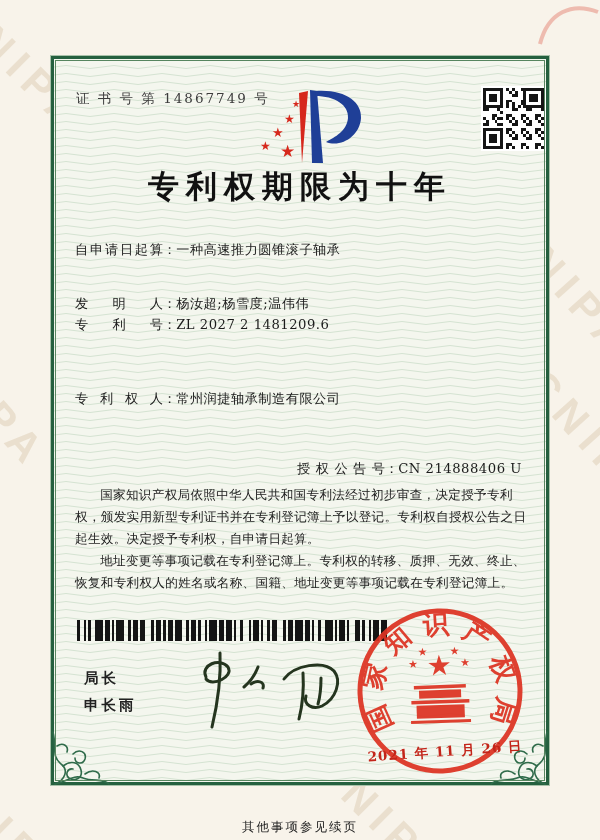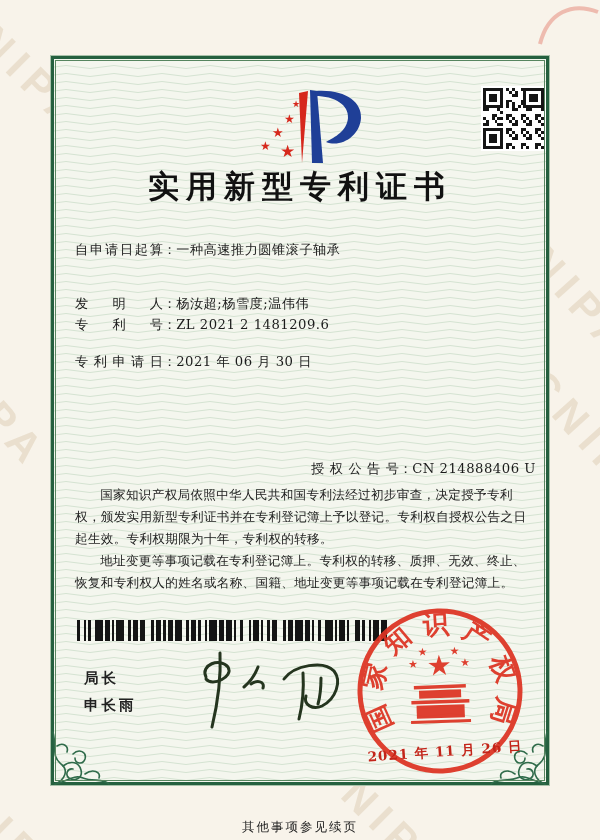--- a/index.html
+++ b/index.html
@@ -176,20 +176,21 @@
         <path d="M0,680 q12,-3 24,0 t24,0 t24,0 t24,0 t24,0 t24,0 t24,0 t24,0 t24,0 t24,0 t24,0 t24,0 t24,0 t24,0 t24,0 t24,0 t24,0 t24,0 t24,0 t24,0 t24,0 t24,0" fill="none" stroke="#d5e3d2" stroke-width="1"></path>
         <path d="M0,688 q12,-3 24,0 t24,0 t24,0 t24,0 t24,0 t24,0 t24,0 t24,0 t24,0 t24,0 t24,0 t24,0 t24,0 t24,0 t24,0 t24,0 t24,0 t24,0 t24,0 t24,0 t24,0 t24,0" fill="none" stroke="#d5e3d2" stroke-width="1"></path>
         <path d="M0,696 q12,-3 24,0 t24,0 t24,0 t24,0 t24,0 t24,0 t24,0 t24,0 t24,0 t24,0 t24,0 t24,0 t24,0 t24,0 t24,0 t24,0 t24,0 t24,0 t24,0 t24,0 t24,0 t24,0" fill="none" stroke="#d5e3d2" stroke-width="1"></path>
         <path d="M0,704 q12,-3 24,0 t24,0 t24,0 t24,0 t24,0 t24,0 t24,0 t24,0 t24,0 t24,0 t24,0 t24,0 t24,0 t24,0 t24,0 t24,0 t24,0 t24,0 t24,0 t24,0 t24,0 t24,0" fill="none" stroke="#d5e3d2" stroke-width="1"></path>
         <path d="M0,712 q12,-3 24,0 t24,0 t24,0 t24,0 t24,0 t24,0 t24,0 t24,0 t24,0 t24,0 t24,0 t24,0 t24,0 t24,0 t24,0 t24,0 t24,0 t24,0 t24,0 t24,0 t24,0 t24,0" fill="none" stroke="#d5e3d2" stroke-width="1"></path>
         <path d="M0,720 q12,-3 24,0 t24,0 t24,0 t24,0 t24,0 t24,0 t24,0 t24,0 t24,0 t24,0 t24,0 t24,0 t24,0 t24,0 t24,0 t24,0 t24,0 t24,0 t24,0 t24,0 t24,0 t24,0" fill="none" stroke="#d5e3d2" stroke-width="1"></path>
       </svg>
 
     <div class="content">
 
+      <div class="cert-no">证 书 号 第 14867749 号</div>
 
       <svg class="logo" width="127" height="80" viewBox="0 0 127 80">
         <polygon points="57,6 66,4 60,76" fill="#d6281c"></polygon>
         <polygon points="68,3 75,4 81,76 70,76" fill="#1f3f97"></polygon>
         <path d="M74,4 C103,2 120,15 119,31 C118,49 99,61 84,55 C93,50 105,44 106,31 C107,18 93,9 73,9 Z" fill="#1f3f97"></path>
         <text x="50" y="20" font-size="9" fill="#d6281c">★</text>
         <text x="42" y="36" font-size="12" fill="#d6281c">★</text>
         <text x="30" y="50" font-size="13" fill="#d6281c">★</text>
         <text x="18" y="63" font-size="12" fill="#d6281c">★</text>
         <text x="38" y="70" font-size="17" fill="#d6281c">★</text>
@@ -632,40 +633,40 @@
           <div class="d"></div>
           <div></div>
           <div class="d"></div>
           <div></div>
           <div></div>
           <div class="d"></div>
           <div></div>
           <div class="d"></div>
         </div>
 
-      <div class="title">实用新型专利证书</div>
+      <div class="title">专利权期限为十年</div>
 
       <div class="row" style="top:182px">
         <span class="label">自申请日起算</span><span>：</span><span class="value">一种高速推力圆锥滚子轴承</span>
       </div>
       <div class="row" style="top:236px">
         <span class="label">发明人</span><span>：</span><span class="value">杨汝超;杨雪度;温伟伟</span>
       </div>
       <div class="row" style="top:257px">
-        <span class="label">专利号</span><span>：</span><span class="value">ZL 2021 2 1481209.6</span>
+        <span class="label">专利号</span><span>：</span><span class="value">ZL 2027 2 1481209.6</span>
       </div>
-      <div class="row" style="top:294px">
-        <span class="label">专利申请日</span><span>：</span><span class="value">2021 年 06 月 30 日</span>
+      <div class="row" style="top:331px">
+        <span class="label">专利权人</span><span>：</span><span class="value">常州润捷轴承制造有限公司</span>
       </div>
-      <div class="row" style="top:401px;left:257px">
+      <div class="row" style="top:401px;left:243px">
         <span class="label">授权公告号</span><span>：</span><span class="value">CN 214888406 U</span>
       </div>
 
       <div class="paras">
-        <p>国家知识产权局依照中华人民共和国专利法经过初步审查，决定授予专利权，颁发实用新型专利证书并在专利登记簿上予以登记。专利权自授权公告之日起生效。专利权期限为十年，专利权的转移。</p>
+        <p>国家知识产权局依照中华人民共和国专利法经过初步审查，决定授予专利权，颁发实用新型专利证书并在专利登记簿上予以登记。专利权自授权公告之日起生效。决定授予专利权，自申请日起算。</p>
         <p>地址变更等事项记载在专利登记簿上。专利权的转移、质押、无效、终止、恢复和专利权人的姓名或名称、国籍、地址变更等事项记载在专利登记簿上。</p>
       </div>
 
       <div class="barcode" id="barcode">
           <div class="b" style="width: 2.6px;"></div>
           <div class="g" style="width: 4px;"></div>
           <div class="b" style="width: 2.6px;"></div>
           <div class="g" style="width: 2px;"></div>
           <div class="b" style="width: 2.6px;"></div>
           <div class="g" style="width: 4px;"></div>

